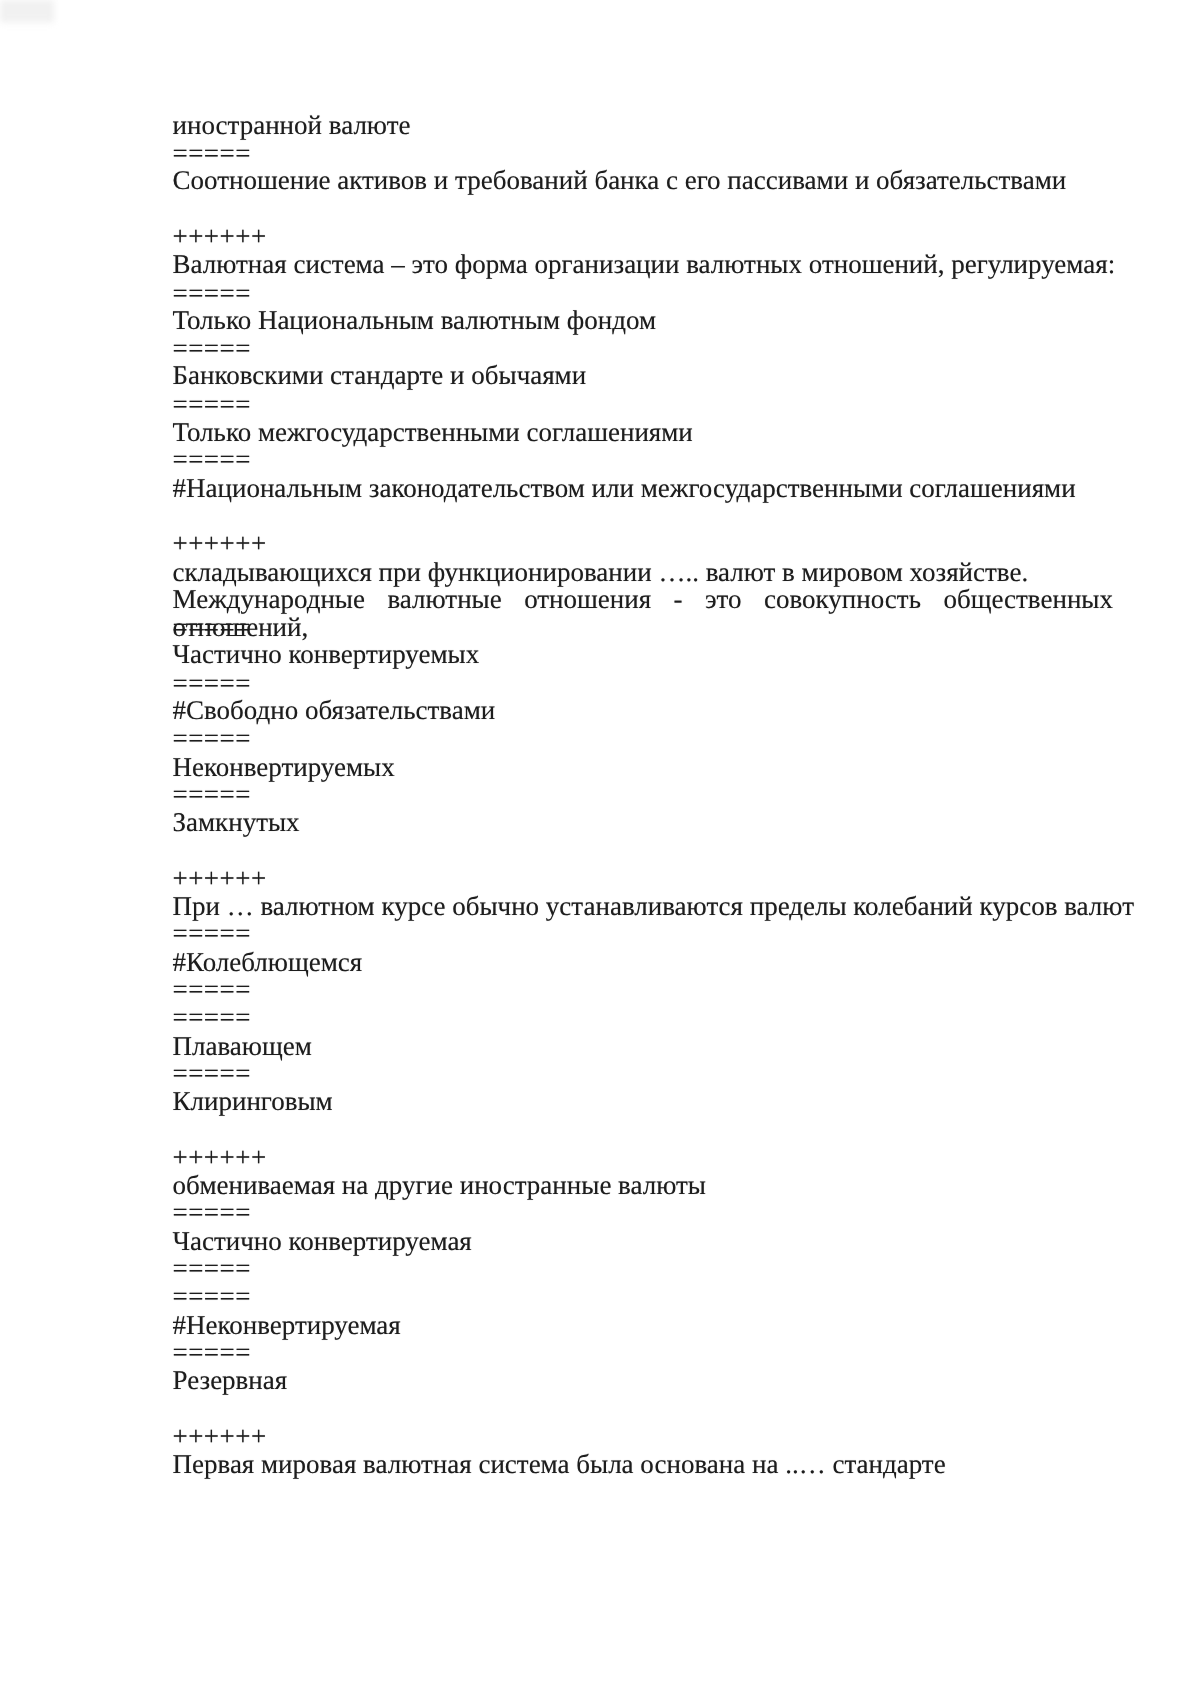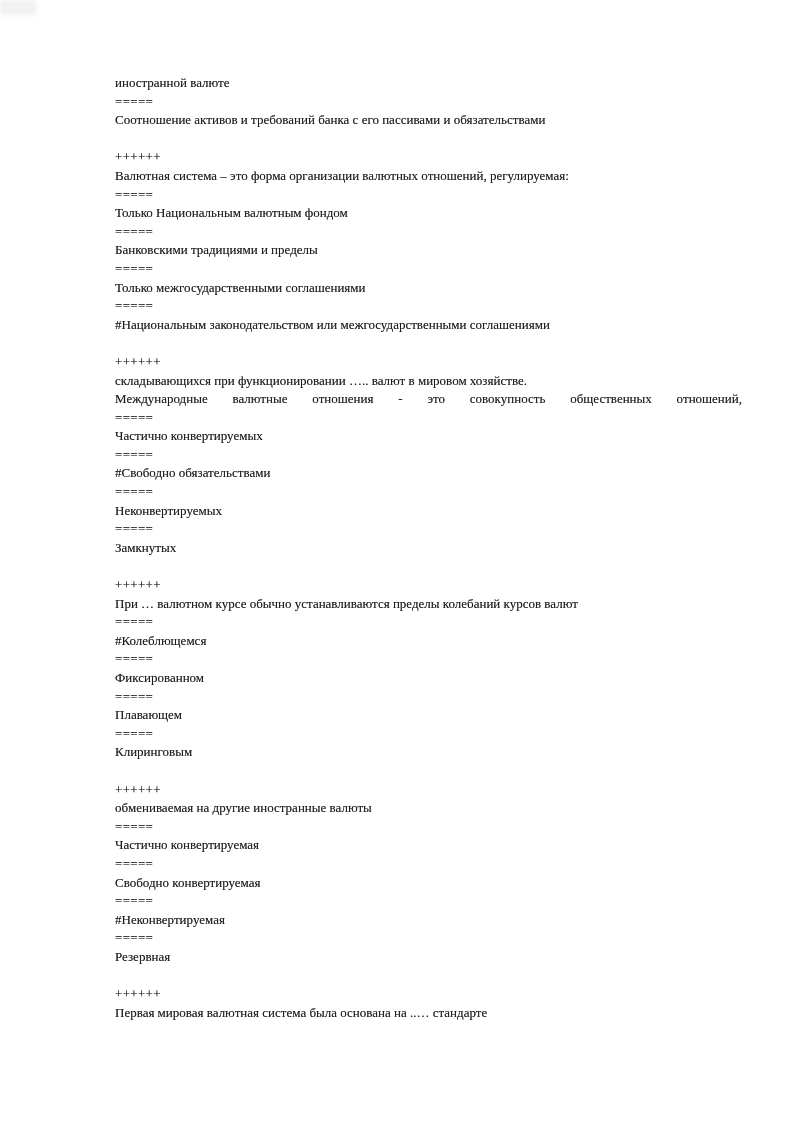--- a/index.html
+++ b/index.html
@@ -22,21 +22,21 @@
     height: 15px;
     background: #f1f1f1;
     filter: blur(2px);
   }
   .content {
     position: absolute;
     left: 115px;
     top: 74px;
     width: 627px;
     font-family: "Liberation Serif", "DejaVu Serif", serif;
-    font-size: 13px;
+    font-size: 18px;
     line-height: 18.6px;
     color: #1d1d1d;
     text-shadow: 0 0 0.5px rgba(0,0,0,0.45);
   }
   .line {
     height: 18.6px;
     white-space: nowrap;
     overflow: visible;
   }
   .line.justify {
@@ -57,21 +57,21 @@
   <div class="content">
       <div class="line continuation">иностранной валюте</div>
       <div class="line separator">=====</div>
       <div class="line answer">Соотношение активов и требований банка с его пассивами и обязательствами</div>
       <div class="line blank">&nbsp;</div>
       <div class="line marker">++++++</div>
       <div class="line question">Валютная система – это форма организации валютных отношений, регулируемая:</div>
       <div class="line separator">=====</div>
       <div class="line answer">Только Национальным валютным фондом</div>
       <div class="line separator">=====</div>
-      <div class="line answer">Банковскими традициями и пределы</div>
+      <div class="line answer">Банковскими стандарте и обычаями</div>
       <div class="line separator">=====</div>
       <div class="line answer">Только межгосударственными соглашениями</div>
       <div class="line separator">=====</div>
       <div class="line answer">#Национальным законодательством или межгосударственными соглашениями</div>
       <div class="line blank">&nbsp;</div>
       <div class="line marker">++++++</div>
       <div class="line question">складывающихся при функционировании ….. валют в мировом хозяйстве.</div>
       <div class="line question justify">Международные валютные отношения - это совокупность общественных отношений,</div>
       <div class="line separator">=====</div>
       <div class="line answer">Частично конвертируемых</div>
@@ -80,32 +80,30 @@
       <div class="line separator">=====</div>
       <div class="line answer">Неконвертируемых</div>
       <div class="line separator">=====</div>
       <div class="line answer">Замкнутых</div>
       <div class="line blank">&nbsp;</div>
       <div class="line marker">++++++</div>
       <div class="line question">При … валютном курсе обычно устанавливаются пределы колебаний курсов валют</div>
       <div class="line separator">=====</div>
       <div class="line answer">#Колеблющемся</div>
       <div class="line separator">=====</div>
-      <div class="line answer">Фиксированном</div>
       <div class="line separator">=====</div>
       <div class="line answer">Плавающем</div>
       <div class="line separator">=====</div>
       <div class="line answer">Клиринговым</div>
       <div class="line blank">&nbsp;</div>
       <div class="line marker">++++++</div>
       <div class="line question">обмениваемая на другие иностранные валюты</div>
       <div class="line separator">=====</div>
       <div class="line answer">Частично конвертируемая</div>
       <div class="line separator">=====</div>
-      <div class="line answer">Свободно конвертируемая</div>
       <div class="line separator">=====</div>
       <div class="line answer">#Неконвертируемая</div>
       <div class="line separator">=====</div>
       <div class="line answer">Резервная</div>
       <div class="line blank">&nbsp;</div>
       <div class="line marker">++++++</div>
       <div class="line question">Первая мировая валютная система была основана на ..… стандарте</div>
     </div>
 </div>
 

